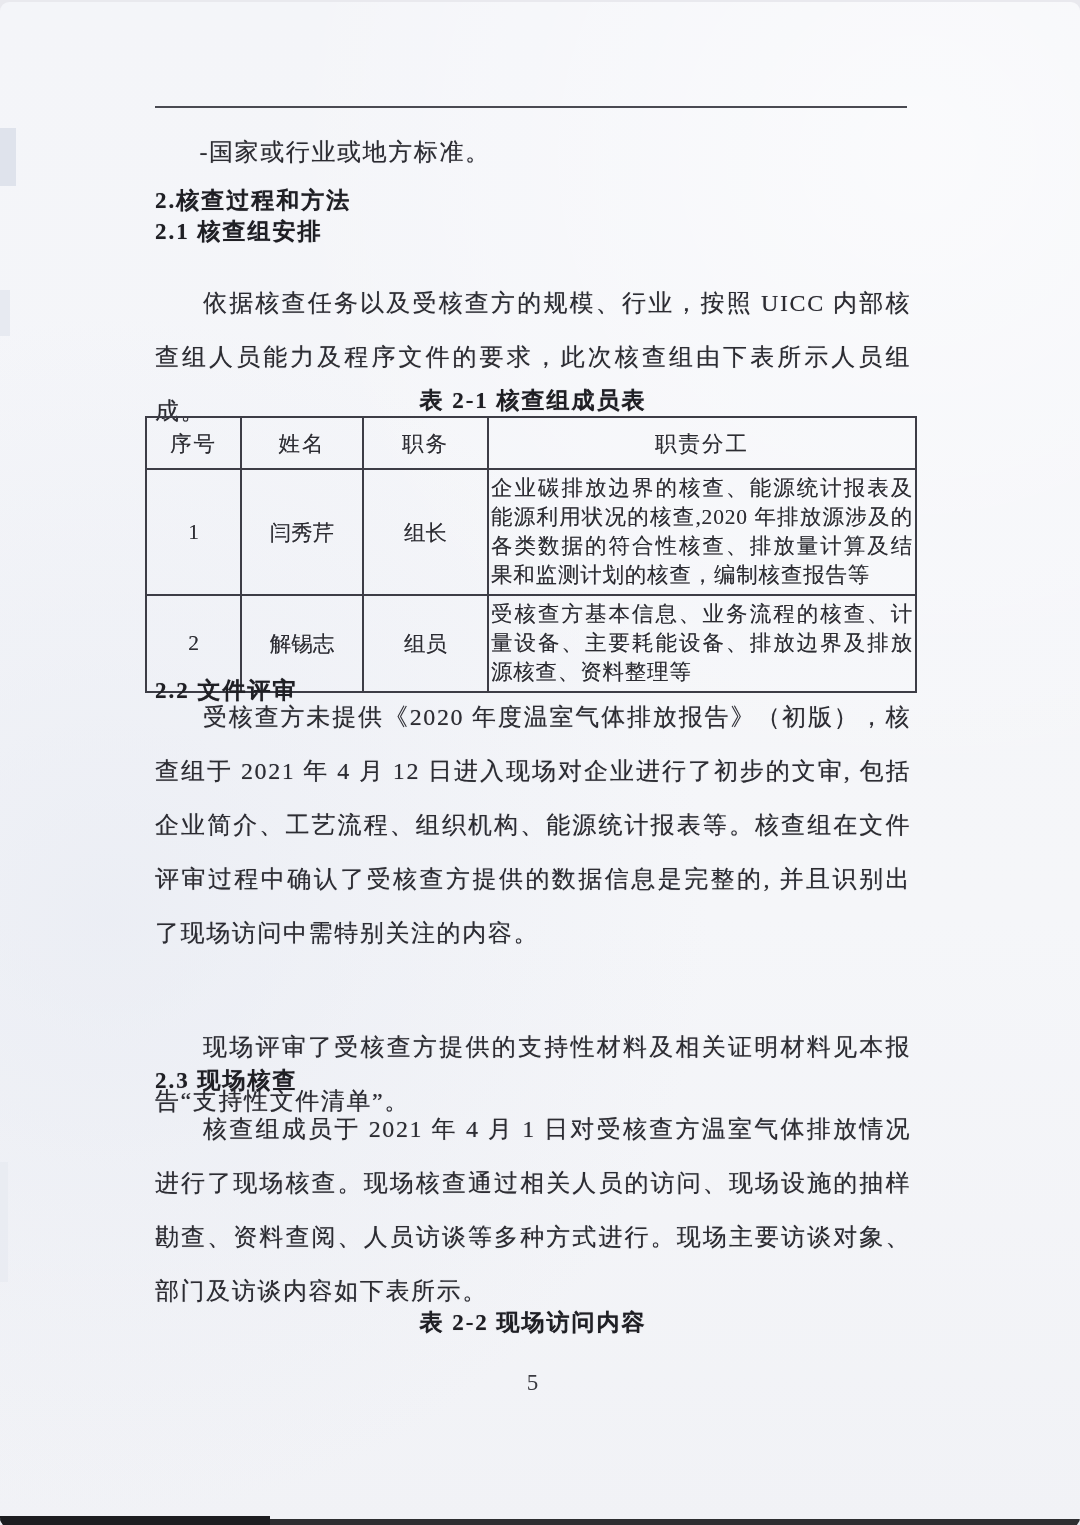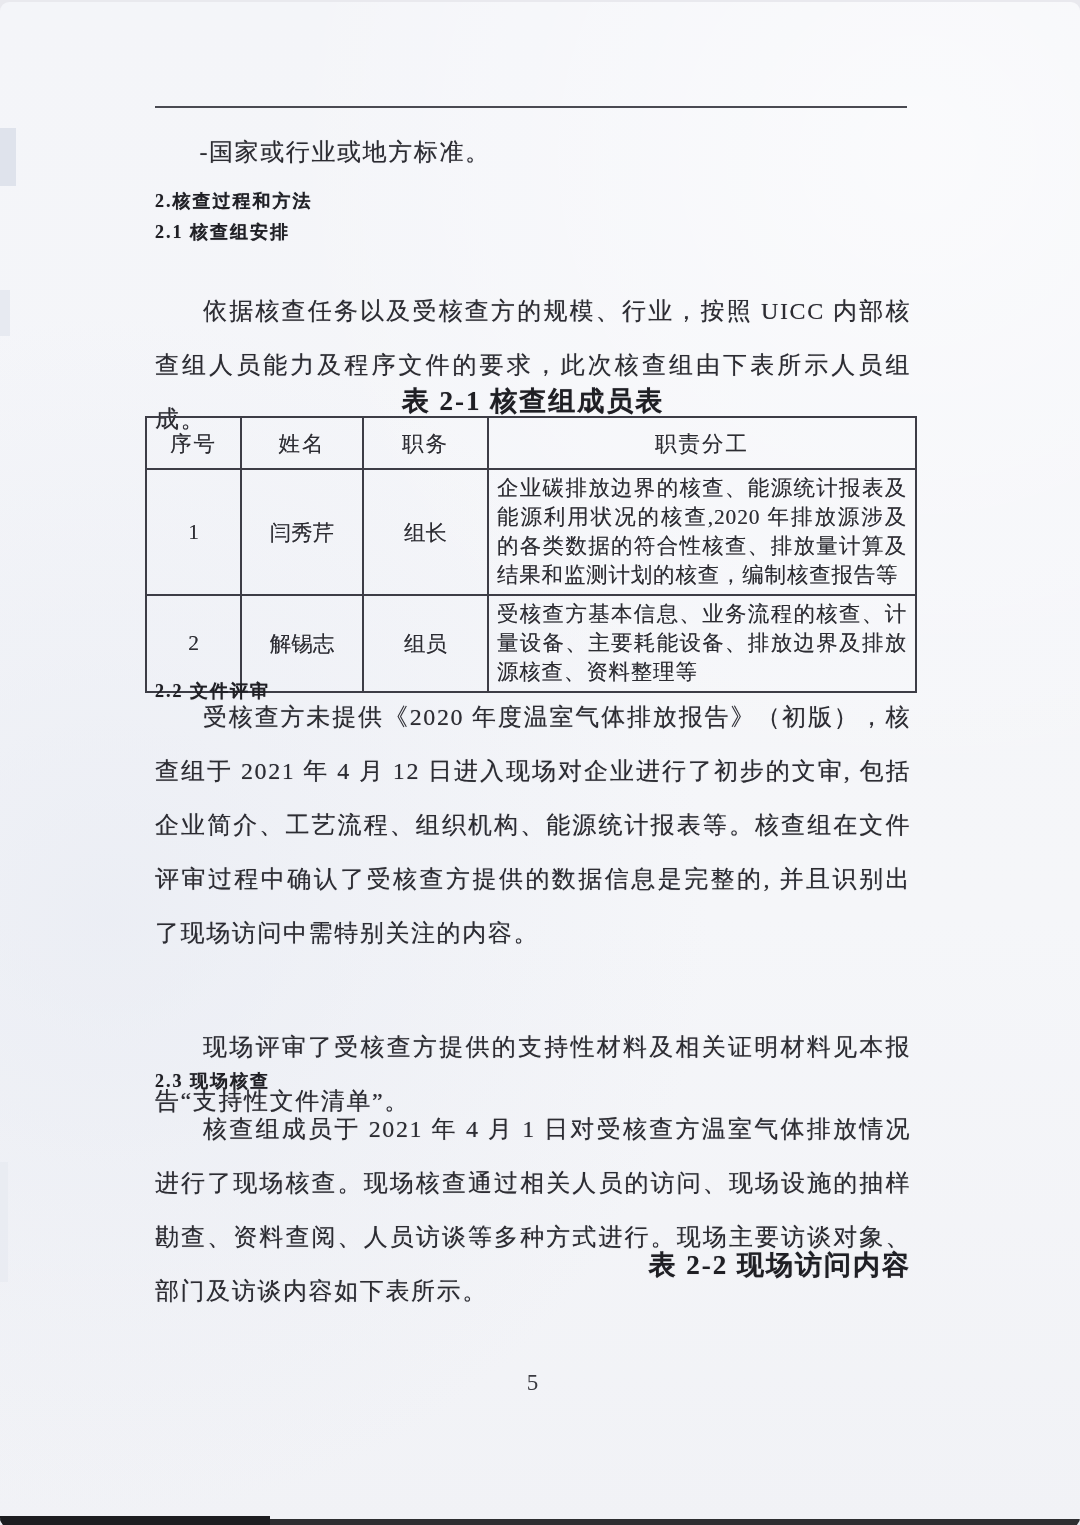--- a/index.html
+++ b/index.html
@@ -26,36 +26,36 @@
 
   .blk{position:absolute;left:155px;width:756px;}
   .body-text{
     font-size:24px;line-height:54px;letter-spacing:1.6px;
     text-align:justify;text-align-last:left;word-break:break-all;
     text-shadow:0 0 .7px rgba(50,50,60,.55);
   }
   .indent{text-indent:2em;}
   .hang{text-indent:1.85em;}
   .heading{
-    font-size:18px;font-weight:bold;line-height:34px;letter-spacing:2px;
+    font-size:23px;font-weight:bold;line-height:34px;letter-spacing:2px;
     color:#1f1f24;text-shadow:0 0 .7px rgba(30,30,40,.6);
   }
   .caption{
-    font-size:27px;font-weight:bold;letter-spacing:2px;text-align:center;
+    font-size:23px;font-weight:bold;letter-spacing:2px;text-align:center;
     line-height:30px;color:#1f1f24;text-shadow:0 0 .7px rgba(30,30,40,.6);
   }
   table.members{
     position:absolute;left:145px;top:414px;width:770px;
     border-collapse:collapse;table-layout:fixed;
     font-size:21.5px;color:#2c2c32;
     text-shadow:0 0 .6px rgba(50,50,60,.5);
   }
   table.members th,table.members td{
     border:2px solid #3d3d46;
-    padding:4px 8px;vertical-align:middle;
+    padding:4px 2px;vertical-align:middle;
   }
   table.members th{font-weight:normal;letter-spacing:2px;height:42px;}
   td.c, th.c{text-align:center;}
   td.duty{
     text-align:justify;text-align-last:left;word-break:break-all;
     line-height:29px;letter-spacing:.8px;padding:6px 10px;
   }
   .col-no{width:95px;}
   .col-name{width:122px;}
   .col-role{width:125px;}
@@ -74,21 +74,21 @@
   <div class="artifact smudge2"></div>
   <div class="artifact smudge3"></div>
   <div class="artifact toprule"></div>
 
   <div class="blk body-text hang" style="top:123px;">-国家或行业或地方标准。</div>
 
   <div class="blk heading" style="top:182px;">2.核查过程和方法</div>
 
   <div class="blk heading" style="top:213px;">2.1 核查组安排</div>
 
-  <div class="blk body-text indent" style="top:282px;">依据核查任务以及受核查方的规模、行业，按照 UICC 内部核查组人员能力及程序文件的要求，此次核查组由下表所示人员组成。</div>
+  <div class="blk body-text indent" style="top:274px;">依据核查任务以及受核查方的规模、行业，按照 UICC 内部核查组人员能力及程序文件的要求，此次核查组由下表所示人员组成。</div>
 
   <div class="blk caption" style="top:384px;">表 2-1  核查组成员表</div>
 
   <table class="members">
     <colgroup>
       <col class="col-no">
         <col class="col-name">
         <col class="col-role">
         <col class="col-duty">
     </colgroup>
@@ -119,19 +119,19 @@
   <div class="blk heading" style="top:672px;">2.2 文件评审</div>
 
   <div class="blk body-text indent" style="top:688px;">受核查方未提供《2020 年度温室气体排放报告》（初版），核查组于 2021 年 4 月 12 日进入现场对企业进行了初步的文审, 包括企业简介、工艺流程、组织机构、能源统计报表等。核查组在文件评审过程中确认了受核查方提供的数据信息是完整的, 并且识别出了现场访问中需特别关注的内容。</div>
 
   <div class="blk body-text indent" style="top:1018px;">现场评审了受核查方提供的支持性材料及相关证明材料见本报告“支持性文件清单”。</div>
 
   <div class="blk heading" style="top:1062px;">2.3 现场核查</div>
 
   <div class="blk body-text indent" style="top:1100px;">核查组成员于 2021 年 4 月 1 日对受核查方温室气体排放情况进行了现场核查。现场核查通过相关人员的访问、现场设施的抽样勘查、资料查阅、人员访谈等多种方式进行。现场主要访谈对象、部门及访谈内容如下表所示。</div>
 
-  <div class="blk caption" style="top:1248px;text-align:right;">表 2-2  现场访问内容</div>
+  <div class="blk caption" style="top:1306px;">表 2-2  现场访问内容</div>
 
   <div class="pagenum">5</div>
 
   <div class="artifact scanbar"></div>
   <div class="artifact scanbar-left"></div>
 </div>
 
 </body></html>

